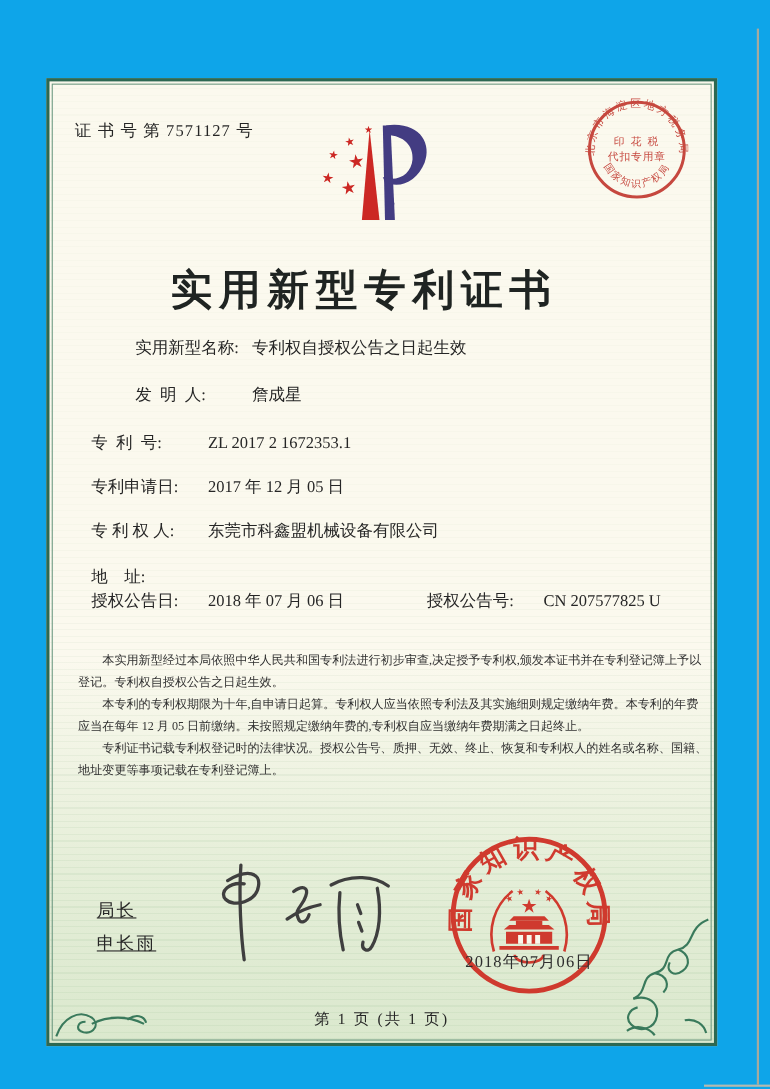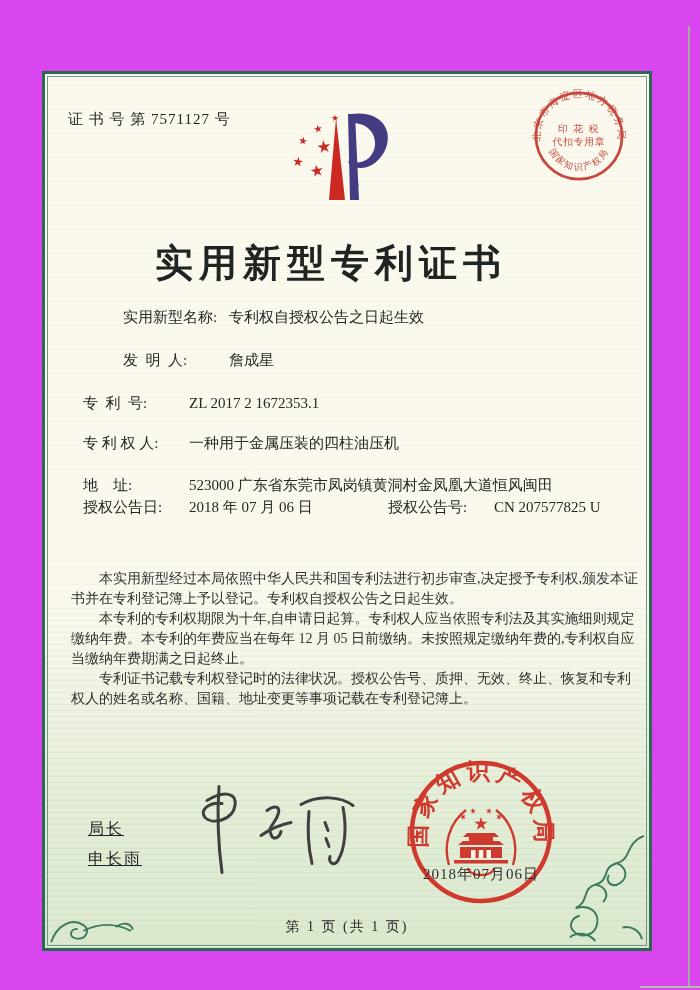--- a/index.html
+++ b/index.html
@@ -1,16 +1,16 @@
 <!DOCTYPE html>
 <html><head>
 <meta charset="utf-8">
 <style>
   html,body{margin:0;padding:0;background:#e9e9e6;}
-  .page{position:relative;width:700px;height:990px;background:#d946ef;overflow:hidden;
+  .page{position:relative;width:700px;height:990px;background:#0ea5e9;overflow:hidden;
         font-family:"Liberation Serif","DejaVu Serif",serif;color:#262626;}
   .paper-edge-right{position:absolute;left:688px;top:26px;width:2px;height:960px;background:#a6aa9e;}
   .paper-edge-bottom{position:absolute;left:640px;top:986px;width:60px;height:2px;background:#b6b9ae;}
 
   .frame{position:absolute;left:42px;top:71px;width:604px;height:874px;
          background:#fbf9ee;border:3px solid #2d6852;box-sizing:content-box;}
   .frame-inner{position:absolute;inset:2px;border:1px solid #6e9a82;pointer-events:none;}
   .waves{position:absolute;inset:0;
          background:repeating-linear-gradient(180deg, rgba(122,168,122,.18) 0 1px, rgba(0,0,0,0) 1px 6px);
          -webkit-mask-image:linear-gradient(180deg, rgba(0,0,0,.18) 0 45%, rgba(0,0,0,.5) 68%, #000 85%);
@@ -25,21 +25,21 @@
          font-size:38px;font-weight:bold;letter-spacing:6px;color:#1f2422;}
 
   .fields{position:absolute;left:38px;top:232px;width:566px;font-size:15px;}
   .frow{display:flex;line-height:22px;}
   .flabel{flex:none;width:100px;white-space:pre;}
   .fval{margin-left:6px;white-space:pre;}
   .fval-date{width:199px;flex:none;}
   .mb21{margin-bottom:21px;margin-left:40px;} .mb18{margin-bottom:18px;} .mb20{margin-bottom:20px;} .mb0{margin-bottom:0;}
   .faddr2{padding-left:106px;line-height:22px;margin-bottom:20px;white-space:pre;}
 
-  .paragraphs{position:absolute;left:26px;top:495px;width:572px;font-size:14px;line-height:20px;color:#303030;}
+  .paragraphs{position:absolute;left:26px;top:517px;width:572px;font-size:11px;line-height:20px;color:#303030;}
   .paragraphs p{margin:0;text-indent:2em;}
 
   .officer{position:absolute;left:43px;top:740px;font-size:16px;line-height:30px;letter-spacing:2px;text-decoration:underline;}
   .signature{position:absolute;left:130px;top:706px;width:190px;height:96px;}
 
   .main-seal{position:absolute;left:361px;top:683px;width:150px;height:150px;opacity:.95;}
   .seal-date{position:absolute;left:356px;top:791px;width:160px;text-align:center;
              font-size:15px;letter-spacing:1px;color:#2e2e2e;}
 
   .flourish-br{position:absolute;right:1px;bottom:2px;width:88px;height:112px;}
@@ -100,27 +100,30 @@
         <span class="fval">专利权自授权公告之日起生效</span>
       </div>
       <div class="frow mb21">
         <span class="flabel">发  明  人:</span>
         <span class="fval">詹成星</span>
       </div>
       <div class="frow mb18">
         <span class="flabel">专  利  号:</span>
         <span class="fval">ZL 2017 2 1672353.1</span>
       </div>
+      <div class="frow mb18">
+        <span class="flabel">专利申请日:</span>
+        <span class="fval">2017 年 12 月 05 日</span>
+      </div>
       <div class="frow mb20">
         <span class="flabel">专 利 权 人:</span>
-        <span class="fval">一种用于金属压装的四柱油压机</span>
+        <span class="fval">东莞市科鑫盟机械设备有限公司</span>
       </div>
       <div class="frow mb0">
         <span class="flabel">地    址:</span>
-        <span class="fval">523000 广东省东莞市凤岗镇黄洞村金凤凰大道恒风闽田</span>
       </div>
       <div class="frow mb0">
         <span class="flabel">授权公告日:</span>
         <span class="fval fval-date">2018 年 07 月 06 日</span>
         <span class="flabel">授权公告号:</span>
         <span class="fval">CN 207577825 U</span>
       </div>
     </div>
 
     <div class="paragraphs">

